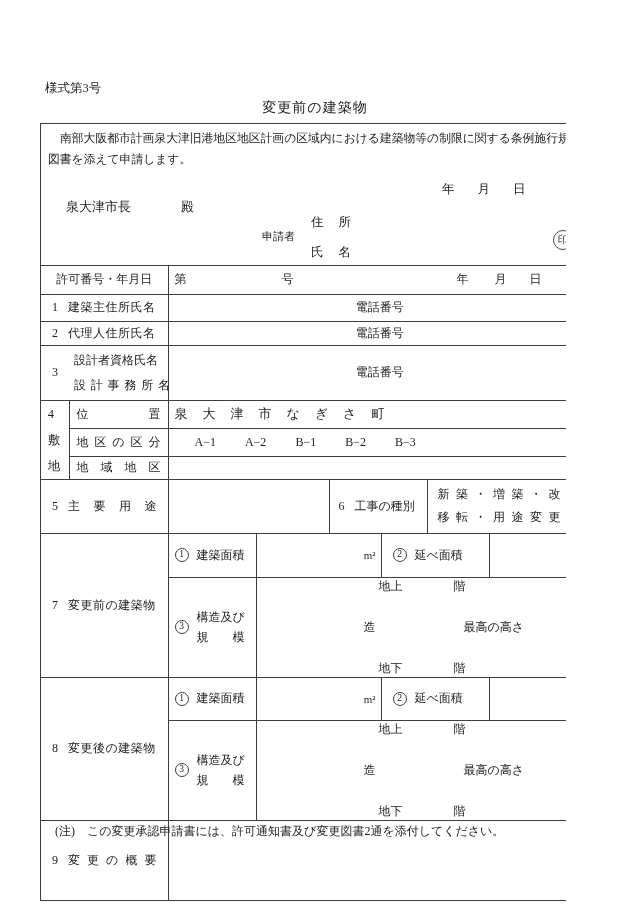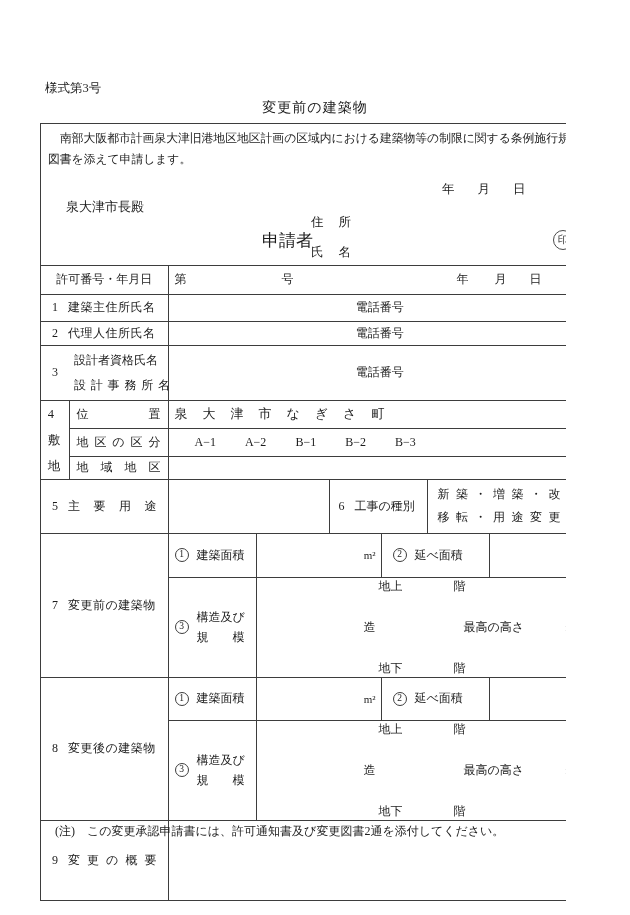--- a/index.html
+++ b/index.html
@@ -13,22 +13,22 @@
   .doc-title { position:absolute; left:40px; top:99px; width:550px; text-align:center; font-size:14px; letter-spacing:1px; }
 
   .doc-box { position:absolute; left:40px; top:123px; width:550px; border:1px solid #3d3d3d; }
 
   
   .box-header { position:relative; height:142px; border-bottom:1px solid #3d3d3d; font-size:12px; }
   .preamble { padding:4px 6px 0 7px; line-height:21px; }
   .p-line { white-space:nowrap; font-size:11.8px; }
   .p-line.indent { text-indent:12px; }
   .h-date { position:absolute; left:401px; top:57px; display:flex; gap:23px; font-size:12.5px; }
-  .mayor { position:absolute; left:25px; top:74px; display:flex; font-size:13px; }
-  .app-label { position:absolute; left:221px; top:105px; font-size:17px;text-align:center; }
+  .mayor { position:absolute; left:25px; top:74px; display:flex; gap:50px; font-size:13px; }
+  .app-label { position:absolute; left:221px; top:105px; font-size:11px;text-align:center; }
   .field-lbl { position:absolute; width:40px; font-size:12.5px; text-align:justify; text-align-last:justify; }
   .addr-pos { left:270px; top:90px; }
   .name-pos { left:270px; top:120px; }
   .seal { position:absolute; left:512px; top:106px; width:20px; height:20px; border:1px solid #4a4a4a;
           border-radius:50%; font-size:10.5px; line-height:18px; text-align:center; color:#333; }
 
   
   table { border-collapse:collapse; border-style:hidden; table-layout:fixed; width:100%; font-size:12px; }
   td { border:1px solid #3d3d3d; vertical-align:middle; overflow:hidden; }
 

